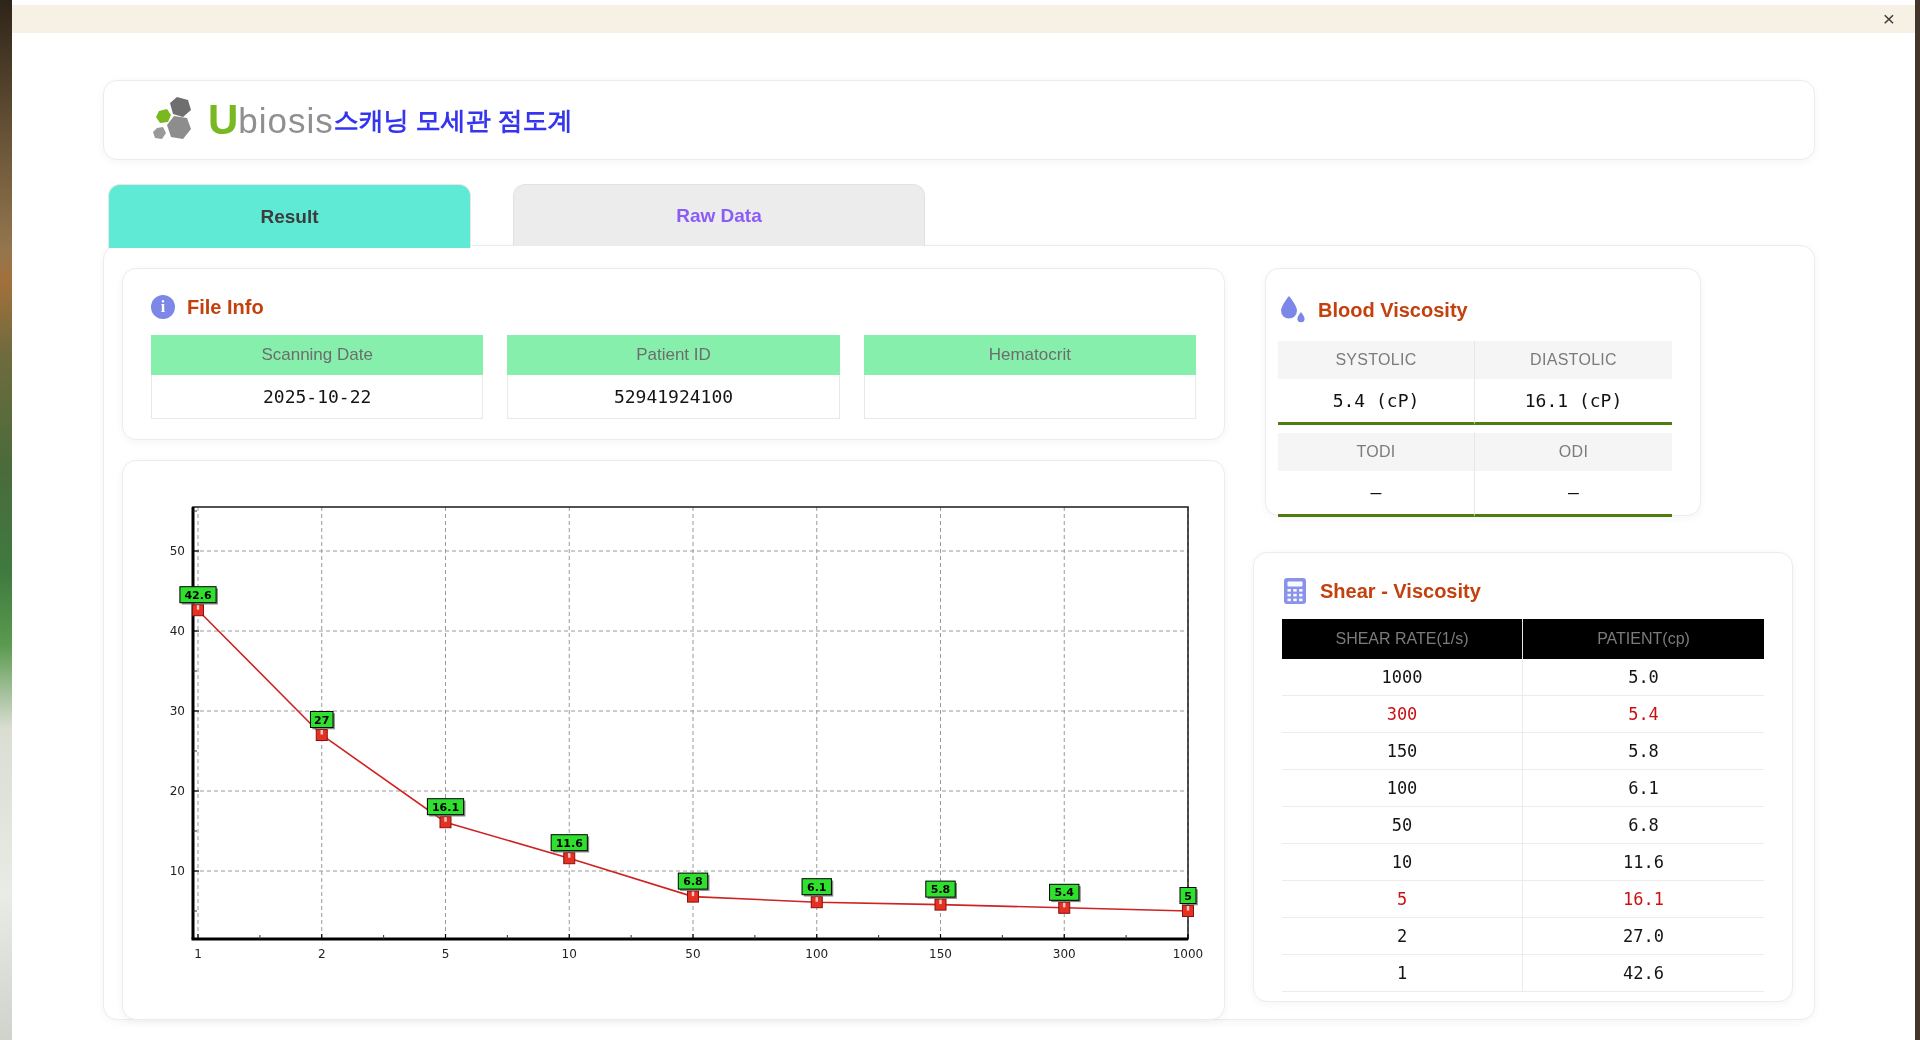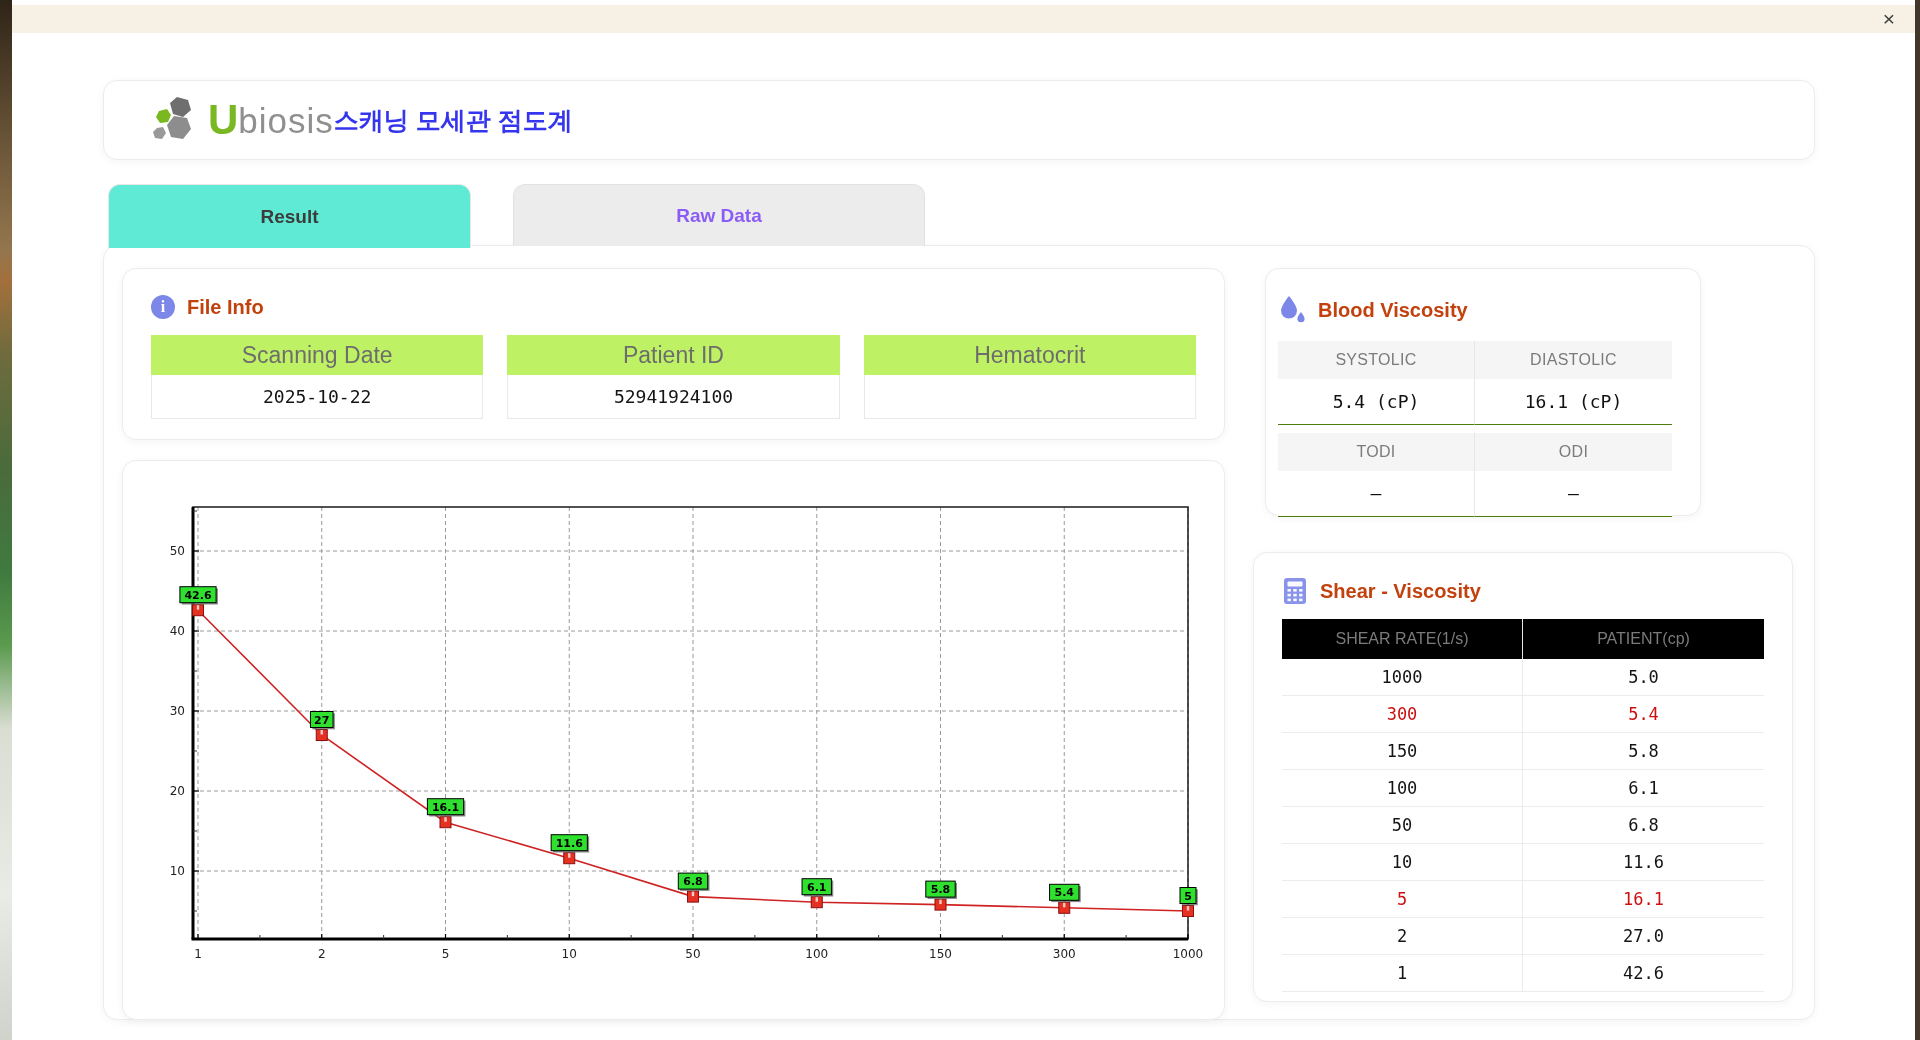--- a/index.html
+++ b/index.html
@@ -38,37 +38,37 @@
   .sec-head { display:flex; align-items:center; gap:12px; }
   .sec-title { font-size:20px; font-weight:700; color:#c2410c; }
   .info-badge { width:24px; height:24px; border-radius:50%; background:#7c87e8; color:#fff;
     font-size:16px; font-weight:700; display:flex; align-items:center; justify-content:center;
     font-family:"Liberation Serif", serif; }
 
   
   .fileinfo-card { left:122px; top:268px; width:1103px; height:172px; padding:26px 28px 0 28px; }
   .fi-cols { display:flex; gap:24px; margin-top:16px; }
   .fi-col { flex:1; }
-  .fi-head { height:40px; background:#bef264; color:#6d6d6d; font-size:23px;
+  .fi-head { height:40px; background:#86efac; color:#6d6d6d; font-size:17px;
     display:flex; align-items:center; justify-content:center; }
   .fi-val { height:44px; border:1px solid #e9e9e9; border-top:none; color:#141414;
     font-family:"DejaVu Sans Mono", monospace; font-size:18px;
     display:flex; align-items:center; justify-content:center; }
 
   
   .graph-card { left:122px; top:460px; width:1103px; height:560px; padding:24px 28px 0 28px; }
   .chart-wrap { margin-top:14px; margin-left:-3px; }
 
   
   .bv-card { left:1253px; top:268px; width:436px; height:248px; padding:26px 28px 0 12px;margin-left:12px; }
   .metric-grid { display:grid; grid-template-columns:1fr 1fr; margin-top:16px; }
   .m-head { height:38px; background:#f5f5f5; color:#7b7b7b; font-size:16px; letter-spacing:.3px;
     display:flex; align-items:center; justify-content:center; }
   .m-val { height:46px; background:#fff; color:#111; font-family:"DejaVu Sans Mono", monospace;
-    font-size:18px; display:flex; align-items:center; justify-content:center; border-bottom:1px solid #4d7c0f; }
+    font-size:18px; display:flex; align-items:center; justify-content:center; border-bottom:3px solid #4d7c0f; }
   .m-val.divider, .m-head.divider { border-right:1px solid #e6e6e6; }
   .metric-gap { height:8px; }
 
   .sv-card { left:1253px; top:552px; width:540px; height:450px; padding:24px 28px 0 28px; }
   .sv-table { margin-top:14px; }
   .sv-headrow { display:grid; grid-template-columns:1fr 1fr; height:40px; background:#000000; }
   .sv-headcell { color:#7b7b7b; font-size:16px; display:flex; align-items:center; justify-content:center; }
   .srow { display:grid; grid-template-columns:1fr 1fr; height:37px; border-bottom:1px solid #ececec; }
   .scell { font-family:"DejaVu Sans Mono", monospace; font-size:17px; color:#141414;
     display:flex; align-items:center; justify-content:center; }

